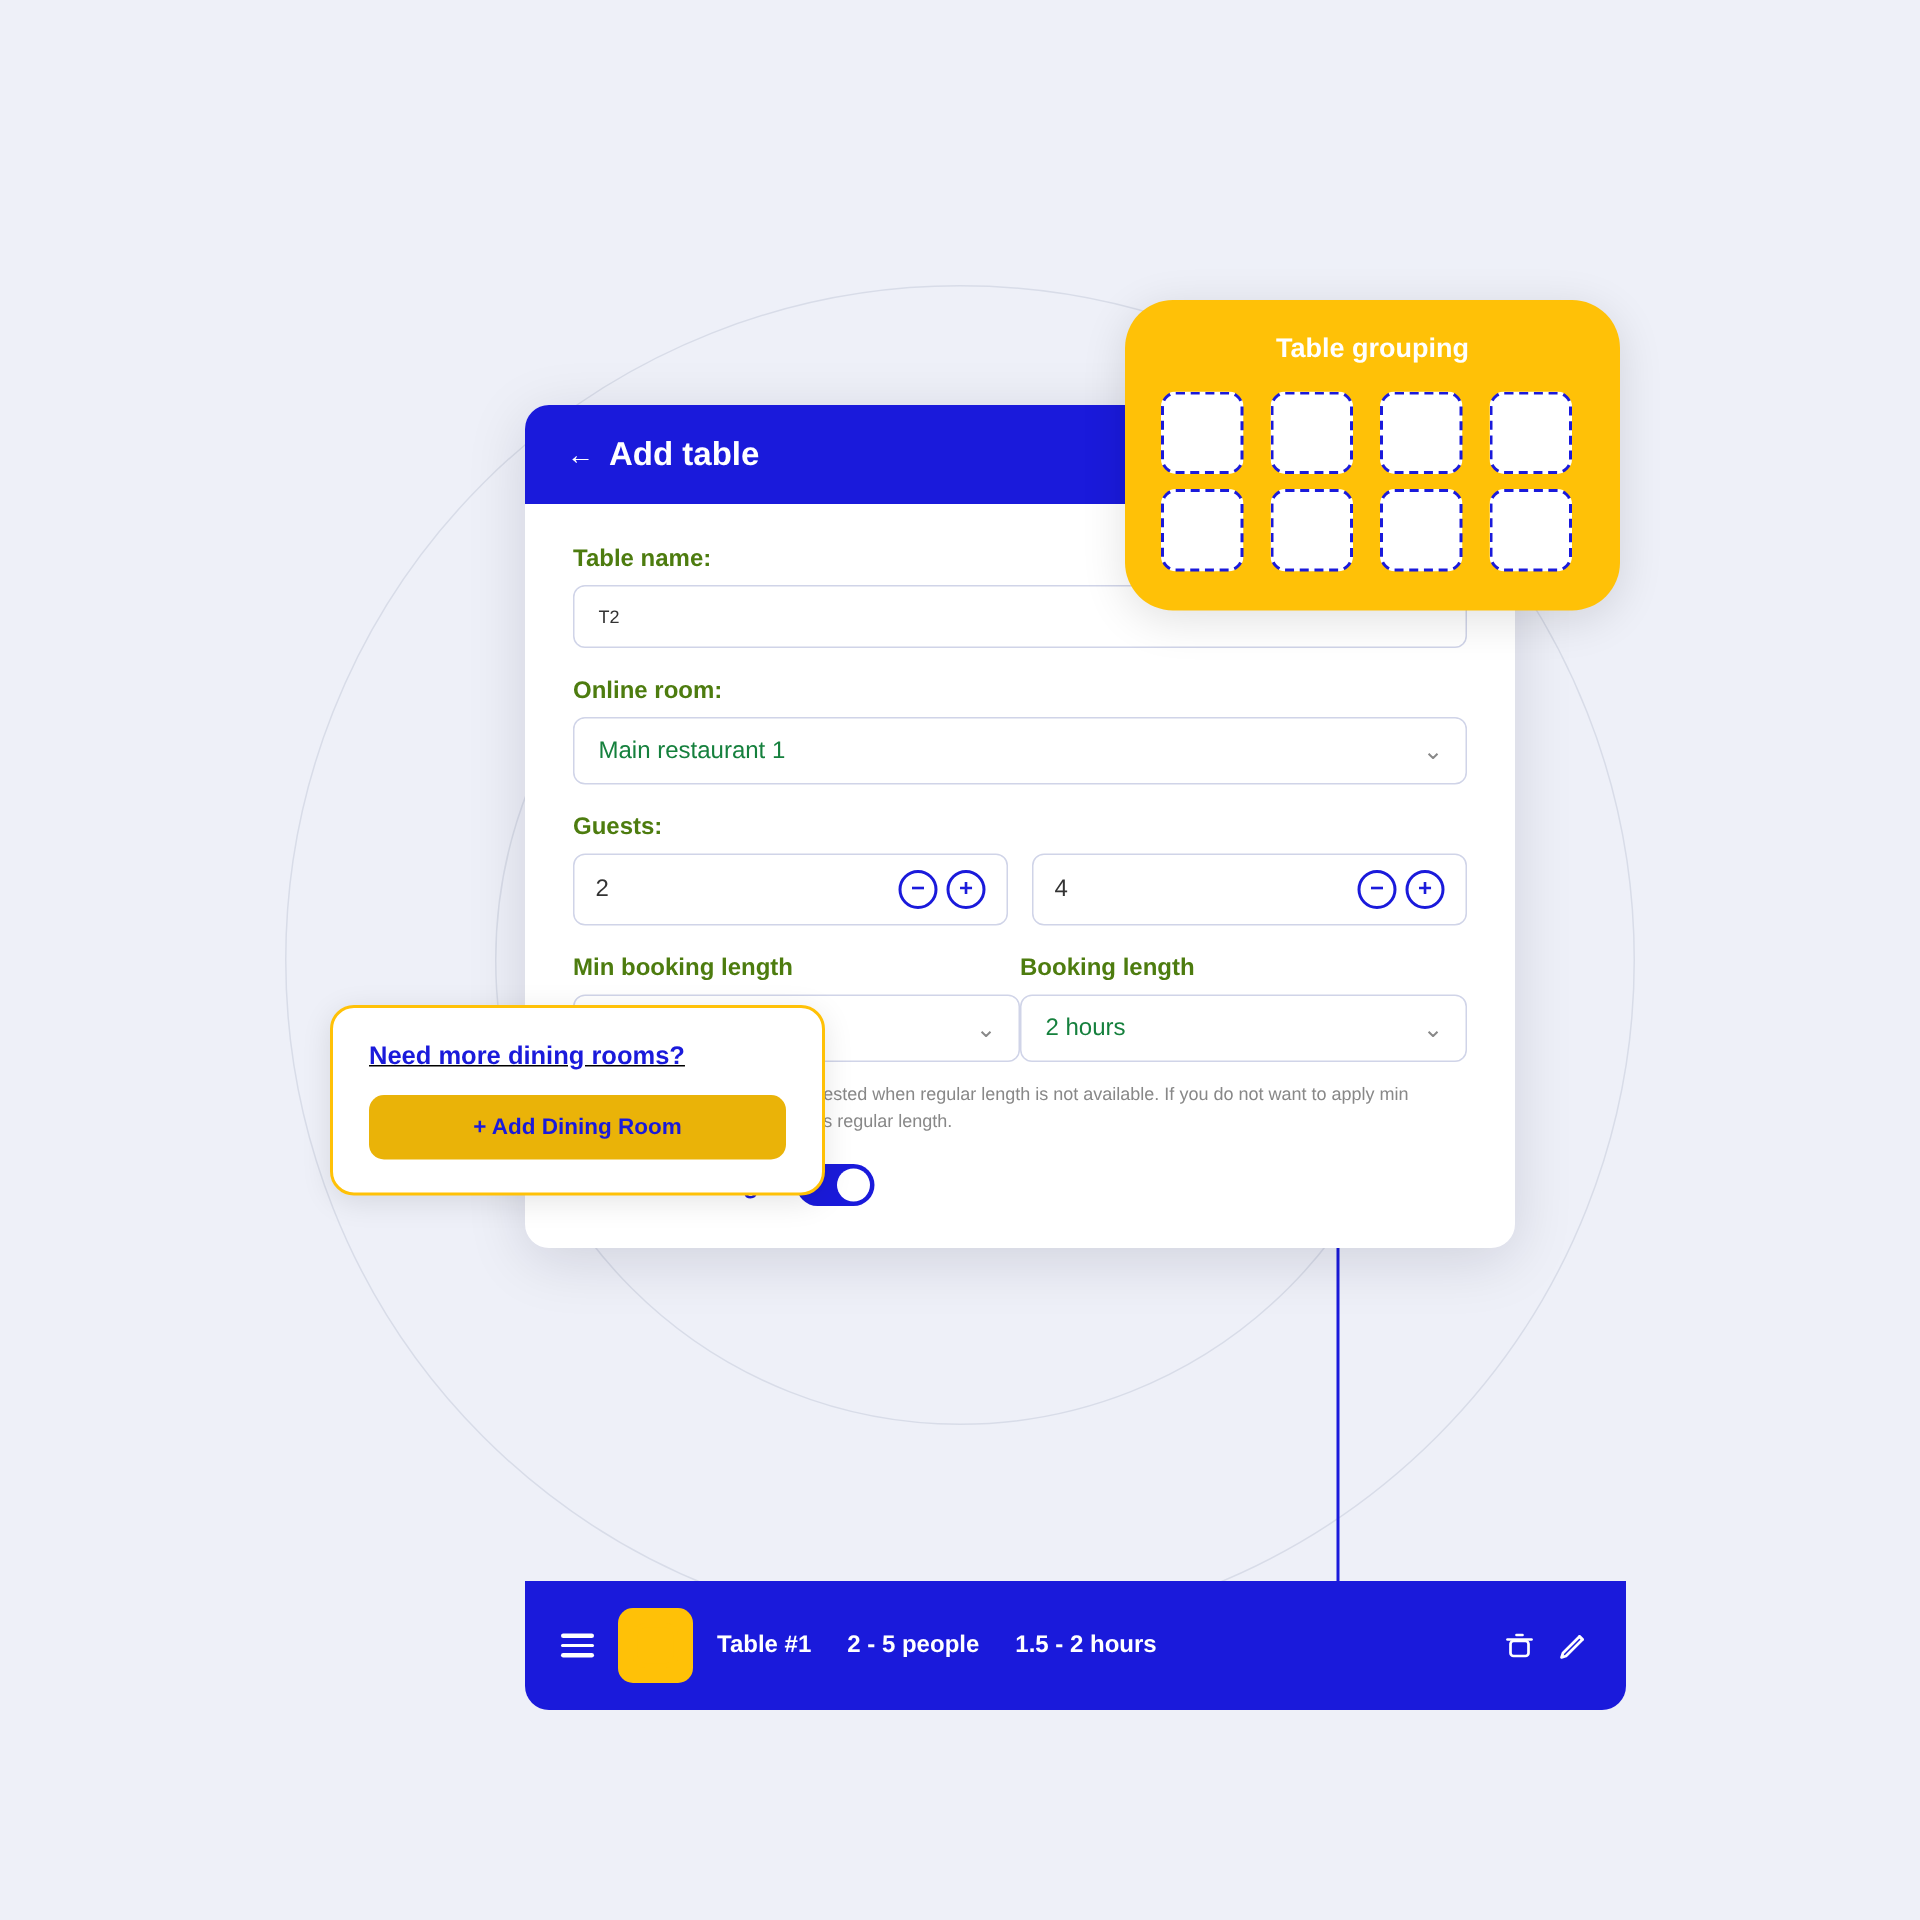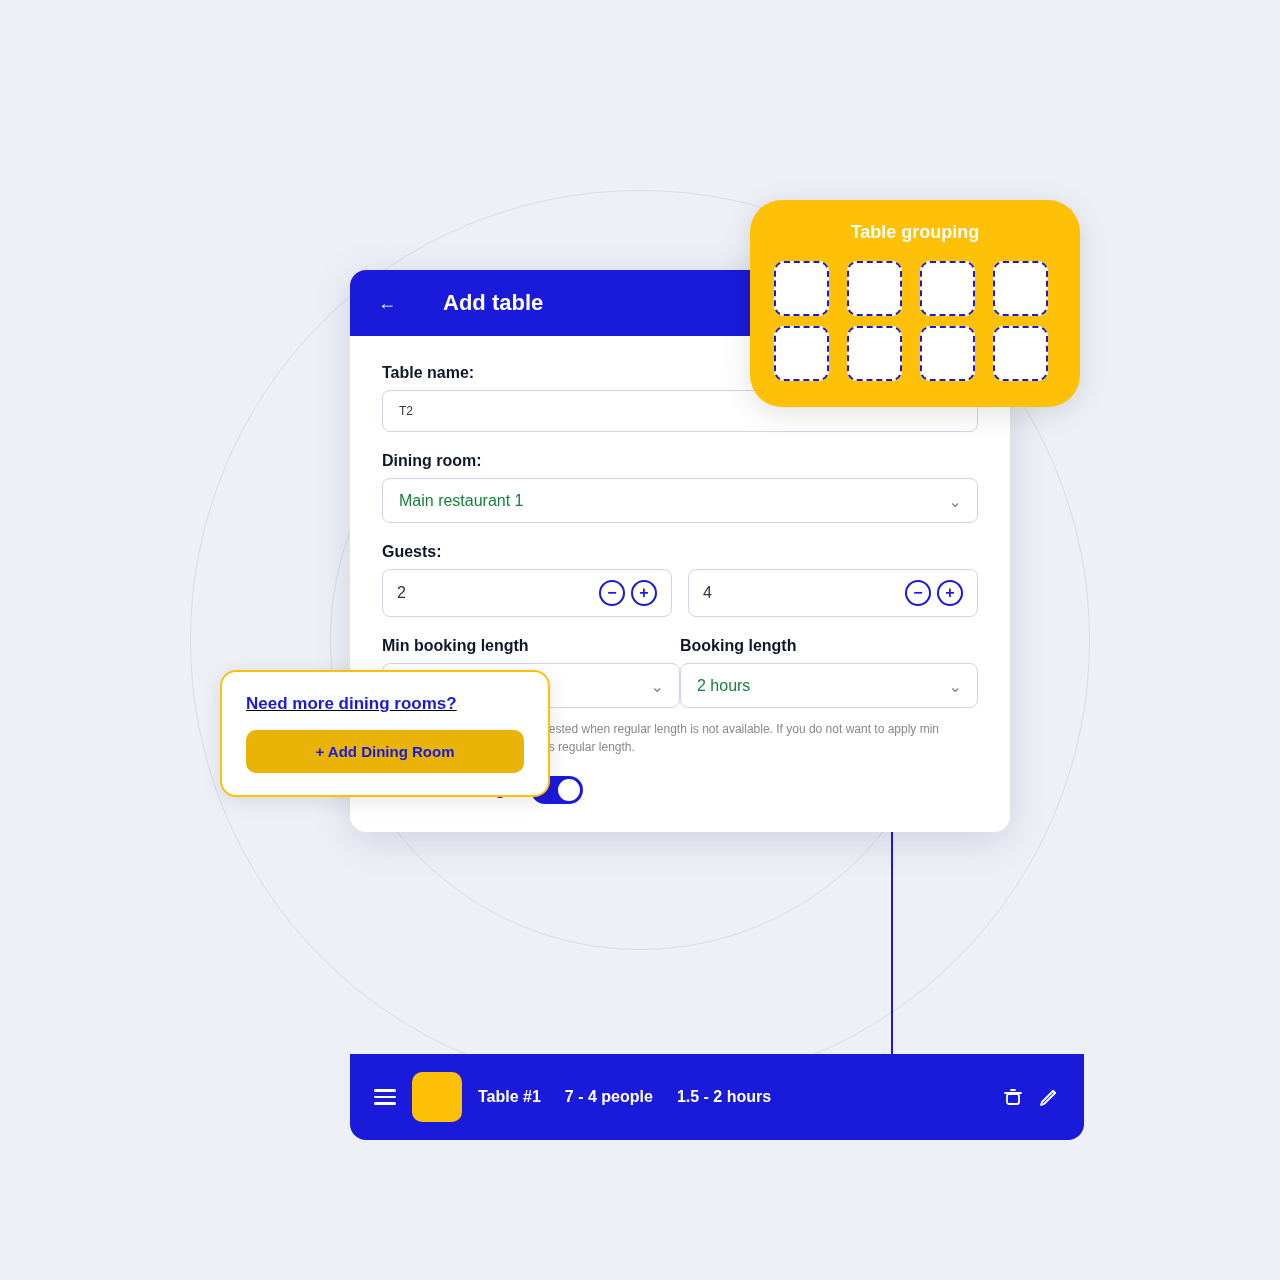--- a/index.html
+++ b/index.html
@@ -65,31 +65,30 @@
       align-items: center;
       gap: 10px;
     }
     .card-header .arrow-icon {
       font-size: 18px;
     }
     .card-header-title {
       font-size: 22px;
       font-weight: 700;
       color: #fff;
-      margin-left: 37px;
     }
 
     .card-body {
       padding: 28px 32px 28px 32px;
     }
 
     .field-label {
       font-size: 16px;
       font-weight: 700;
-      color: #0f172a;
+      color: #4d7c0f;
       margin-bottom: 8px;
       margin-top: 20px;
     }
     .field-label:first-child { margin-top: 0; }
 
     .text-input {
       width: 100%;
       border: 1.5px solid #d0d4e8;
       border-radius: 8px;
       padding: 13px 16px;
@@ -384,21 +383,21 @@
       <span class="arrow-icon">←</span>
       <span class="card-header-title">Add table</span>
     </div>
     <div class="card-body">
 
       
       <div class="field-label">Table name:</div>
       <input class="text-input" type="text" value="T2" style="">
 
       
-      <div class="field-label">Dining room:</div>
+      <div class="field-label">Online room:</div>
       <div class="select-wrapper">
         <select class="select-input">
           <option>Main restaurant 1</option>
         </select>
         <span class="chevron">⌄</span>
       </div>
 
       
       <div class="field-label">Guests:</div>
       <div class="guests-row">
@@ -474,21 +473,21 @@
     </div>
     <div class="bottom-bar-table-icon">
 
       <svg width="34" height="34" viewBox="0 0 34 34">
         <rect x="2" y="2" width="30" height="30" rx="8" fill="#FFC107" stroke="#1a1adb" stroke-width="0"></rect>
         <rect x="5" y="5" width="24" height="24" rx="6" fill="#FFC107"></rect>
       </svg>
     </div>
     <div class="bottom-bar-info">
       <span>Table #1</span>
-      <span>7 - 4 people</span>
+      <span>2 - 5 people</span>
       <span>1.5 - 2 hours</span>
     </div>
     <div class="bottom-bar-actions">
       <button class="bottom-bar-icon-btn">
 
         <svg width="22" height="22" viewBox="0 0 22 22" fill="none">
           <rect x="5" y="8" width="12" height="10" rx="2" stroke="white" stroke-width="1.8"></rect>
           <line x1="3" y1="7" x2="19" y2="7" stroke="white" stroke-width="1.8" stroke-linecap="round"></line>
           <line x1="9" y1="4" x2="13" y2="4" stroke="white" stroke-width="1.8" stroke-linecap="round"></line>
         </svg>

